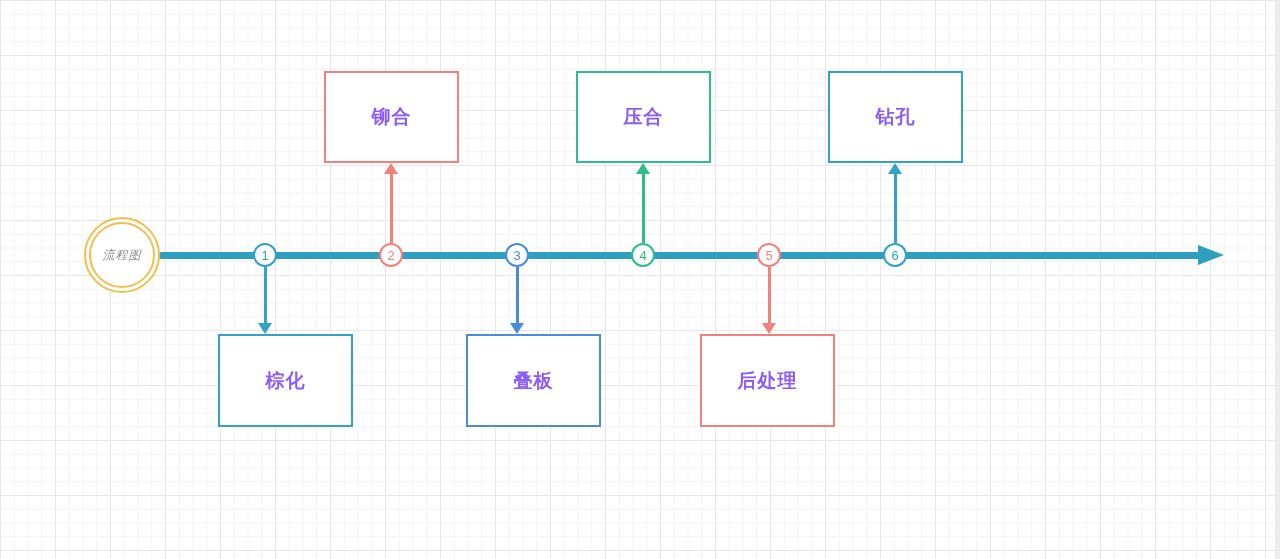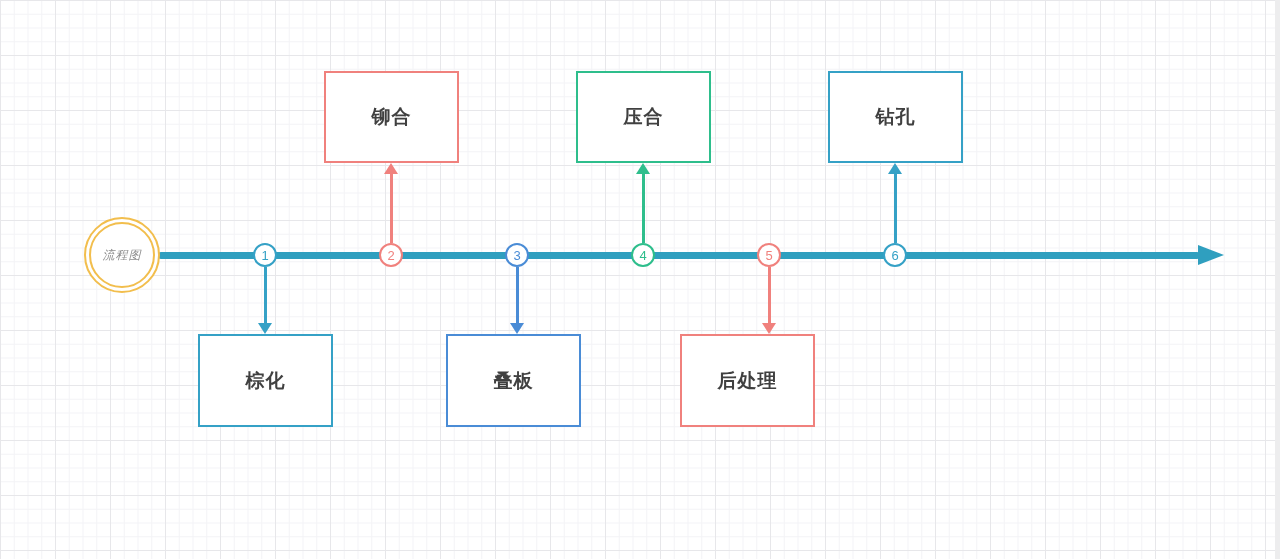--- a/index.html
+++ b/index.html
@@ -74,23 +74,23 @@
     border-left:7px solid transparent;border-right:7px solid transparent;
     border-top:11px solid var(--c);
   }
   .step-box{
     position:absolute;width:135px;box-sizing:border-box;
     border:2px solid var(--c);background:#fff;
     display:flex;align-items:center;justify-content:center;
     z-index:2;
   }
   .step-box.top{top:71px;height:92px;}
-  .step-box.bottom{top:334px;height:93px;}
+  .step-box.bottom{top:334px;height:93px;margin-left:20px;}
   .step-box .box-label{
-    font-size:19px;font-weight:bold;color:#404040;letter-spacing:1px;white-space:nowrap;
+    font-size:19px;font-weight:bold;color:#8b5cf6;letter-spacing:1px;white-space:nowrap;
   }
 </style>
 </head>
 <body>
 
 <div class="canvas">
 
   <div style="--c: #2F9FBF;">
     <div class="tl-line"></div>
     <div class="tl-head"></div>

